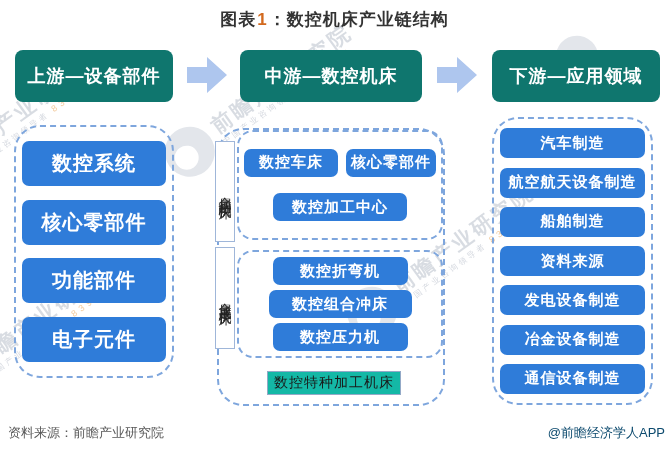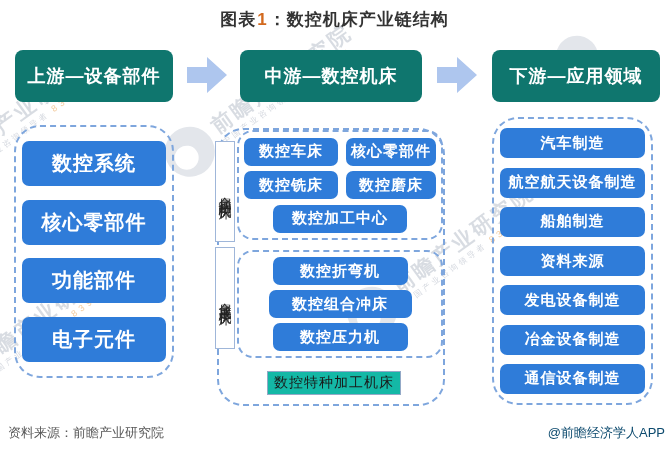--- a/index.html
+++ b/index.html
@@ -135,24 +135,20 @@
   <div class="dashed col-mid"></div>
   <div class="vlabel vlabel1">金属切削机床</div>
   <div class="vlabel vlabel2">金属成形机床</div>
 
   <div class="sub sub1">
     <div class="row">
       <div class="btn btn-sm w94">数控车床</div>
       <div class="btn btn-sm w90">核心零部件</div>
     </div>
     <div class="row">
-      <div class="btn btn-sm w94">数控铣床</div>
-      <div class="btn btn-sm w90">数控磨床</div>
-    </div>
-    <div class="row">
       <div class="btn btn-sm w134">数控加工中心</div>
     </div>
   </div>
 
   <div class="sub sub2">
     <div class="btn btn-sm w135">数控折弯机</div>
     <div class="btn btn-sm w143">数控组合冲床</div>
     <div class="btn btn-sm w135">数控压力机</div>
   </div>
 

